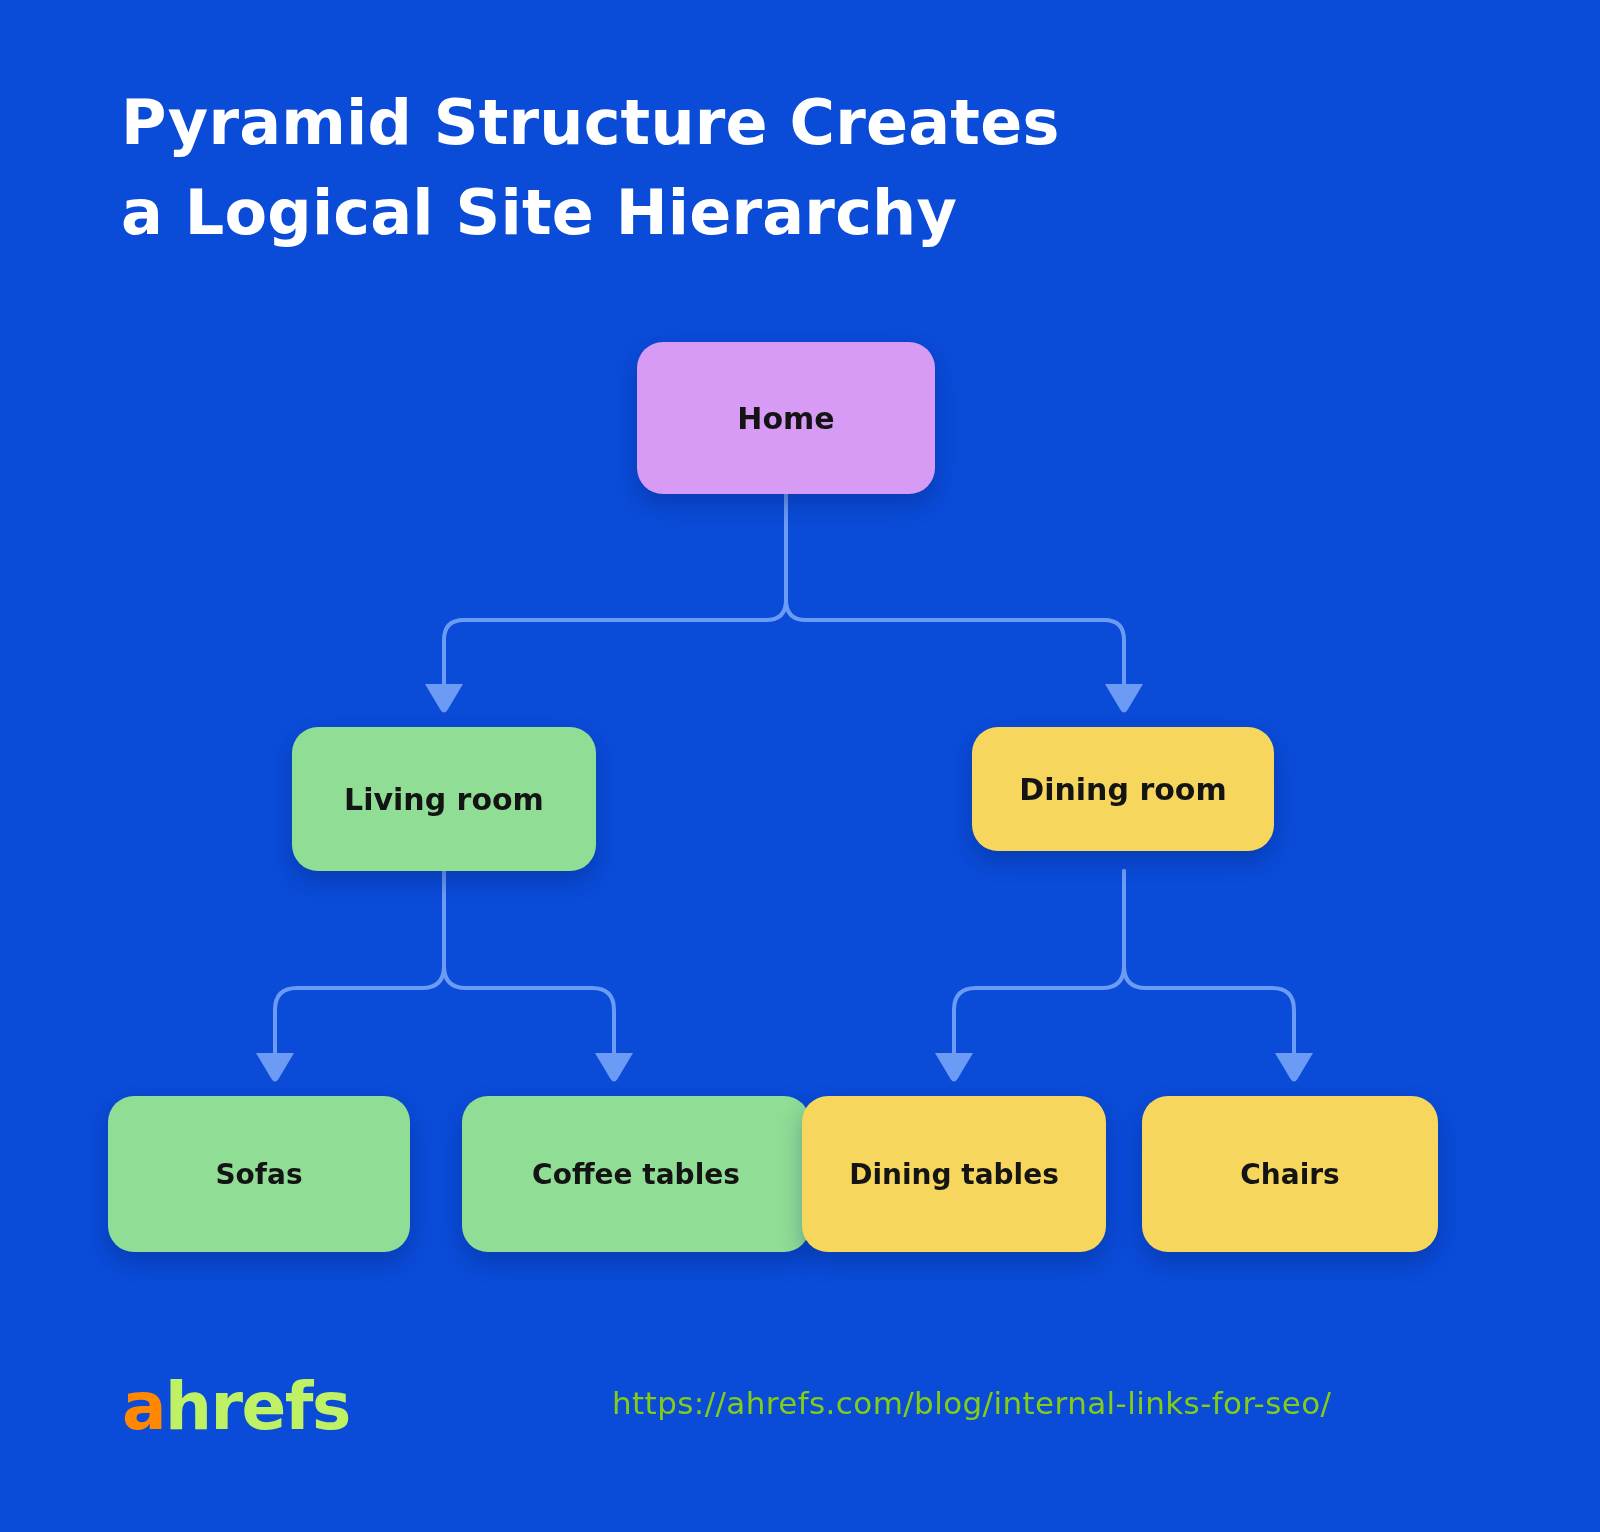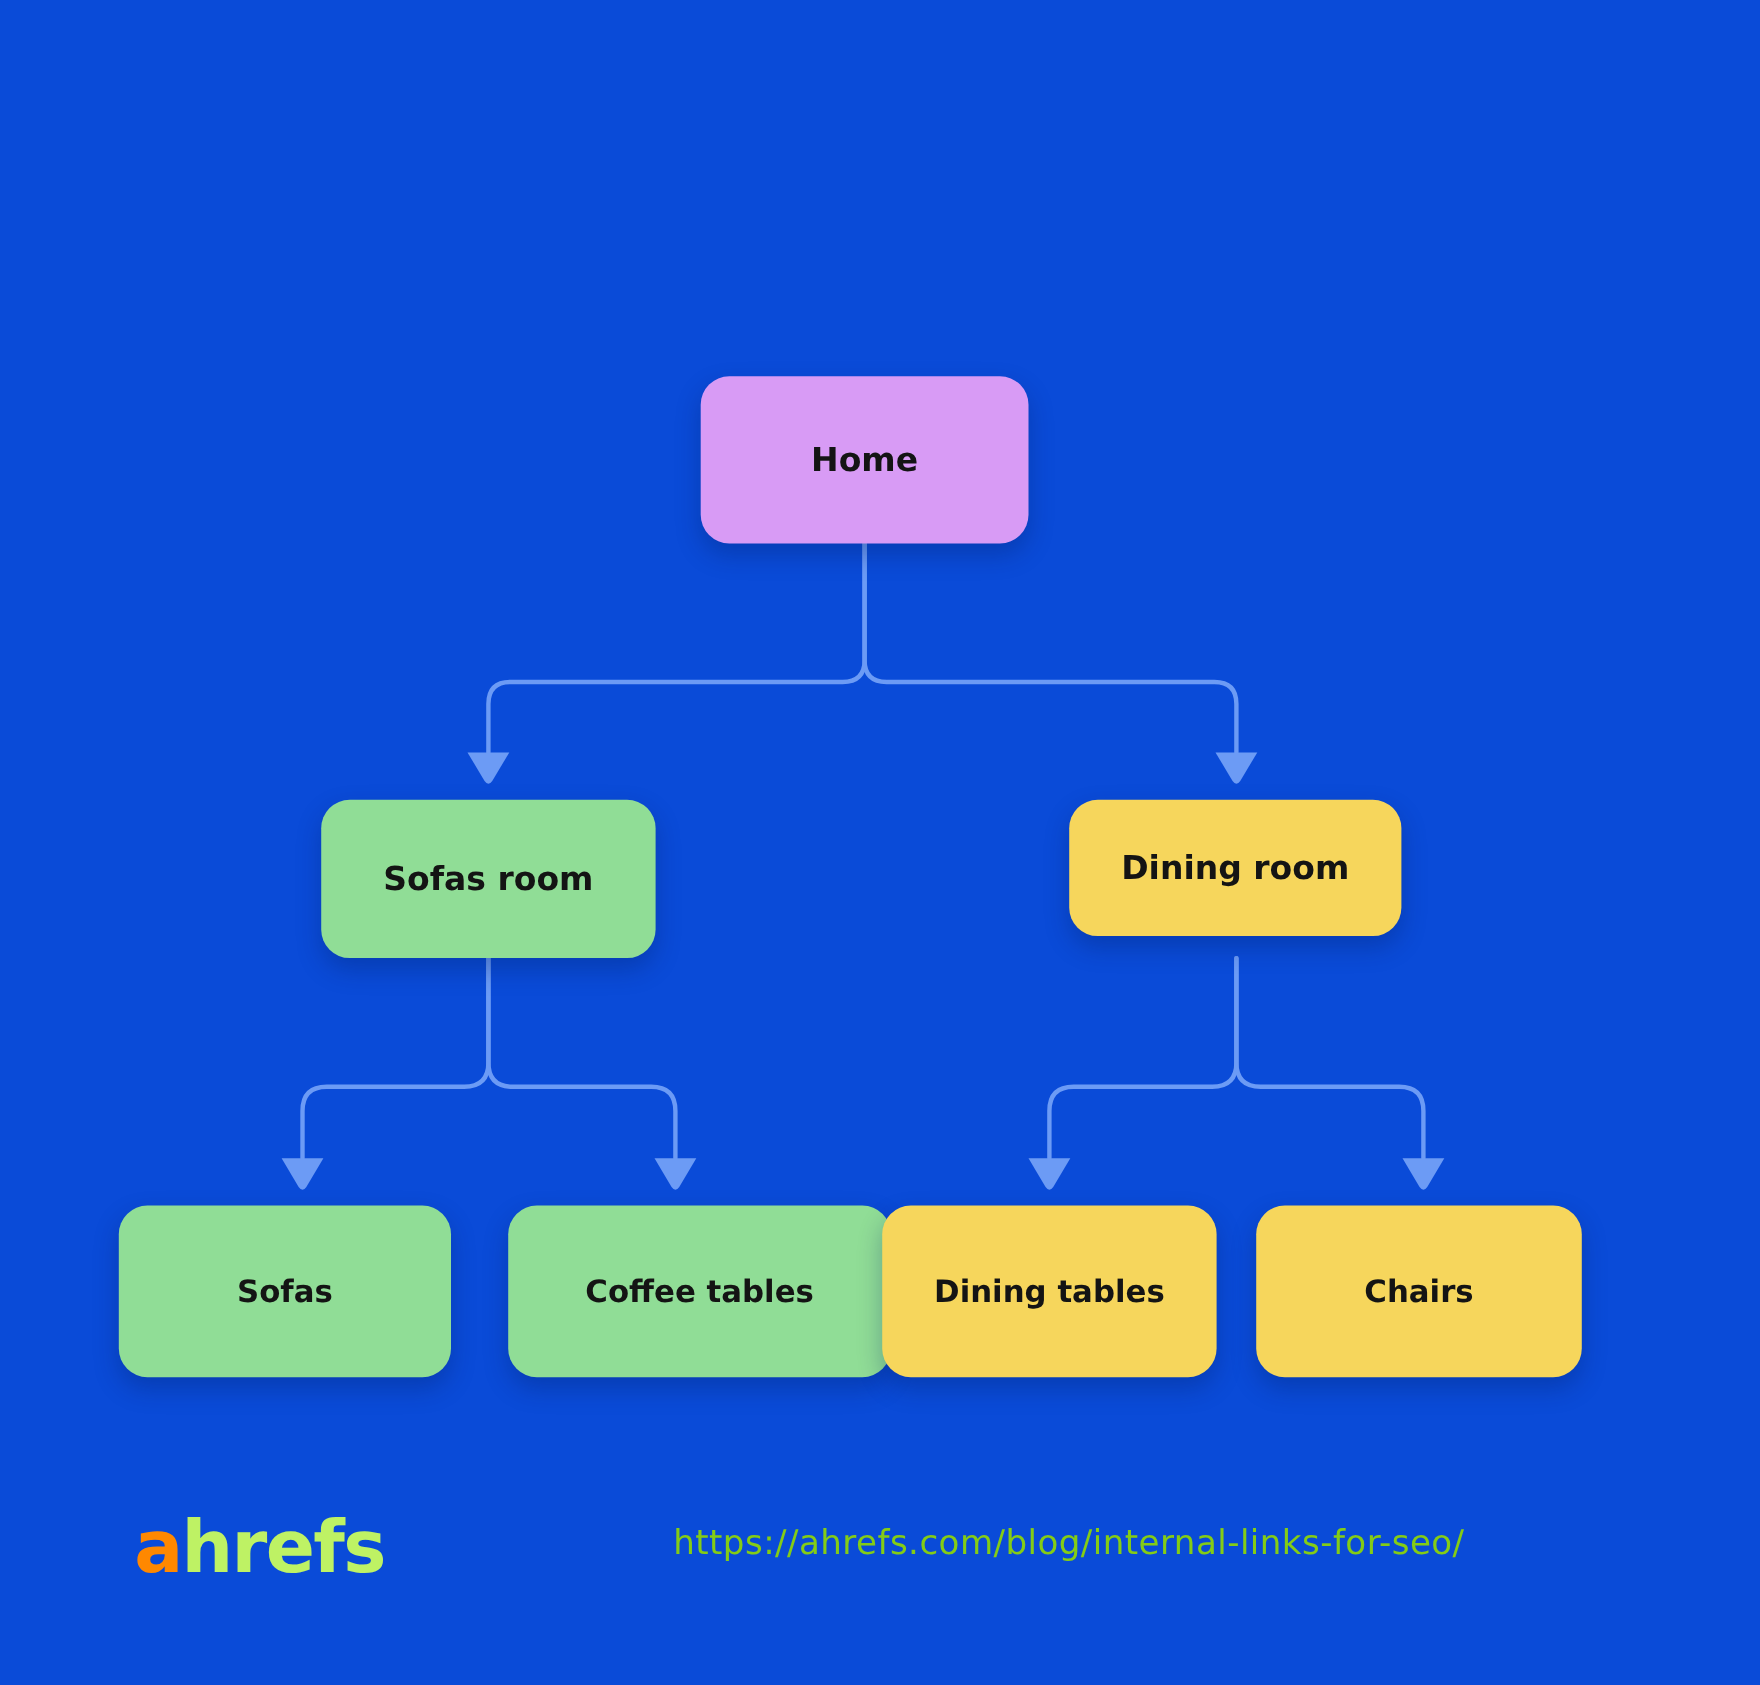--- a/index.html
+++ b/index.html
@@ -101,20 +101,22 @@
     font-size: 31px;
     letter-spacing: 0.4px;
     white-space: nowrap;
   }
 </style>
 </head>
 <body>
 
 <div id="canvas">
 
+  <div class="title">Pyramid Structure Creates
+a Logical Site Hierarchy</div>
 
   <svg id="connectors" viewBox="0 0 1600 1532">
     <defs>
       <g id="arrowhead-shape">
         <path d="M -19 0 L 19 0 L 3.5 26 Q 0 31 -3.5 26 Z" fill="#6c9bf5"></path>
       </g>
     </defs>
 
     <path d="M 786 494 L 786 600 Q 786 620 766 620 L 464 620 Q 444 620 444 640 L 444 684" fill="none" stroke="#6c9bf5" stroke-width="4" stroke-linecap="round"></path>
     <use href="#arrowhead-shape" x="444" y="684"></use>
@@ -130,21 +132,21 @@
 
     <path d="M 1124 871 L 1124 966 Q 1124 988 1102 988 L 976 988 Q 954 988 954 1010 L 954 1053" fill="none" stroke="#6c9bf5" stroke-width="4" stroke-linecap="round"></path>
     <use href="#arrowhead-shape" x="954" y="1053"></use>
 
     <path d="M 1124 871 L 1124 966 Q 1124 988 1146 988 L 1272 988 Q 1294 988 1294 1010 L 1294 1053" fill="none" stroke="#6c9bf5" stroke-width="4" stroke-linecap="round"></path>
     <use href="#arrowhead-shape" x="1294" y="1053"></use>
   </svg>
 
   <div class="node purple node-home">Home</div>
 
-  <div class="node green node-living">Sofas room</div>
+  <div class="node green node-living">Living room</div>
 
   <div class="node yellow node-dining">Dining room</div>
 
   <div class="node green node-sofas">Sofas</div>
 
   <div class="node green node-coffee">Coffee tables</div>
 
   <div class="node yellow node-diningtbl">Dining tables</div>
 
   <div class="node yellow node-chairs">Chairs</div>

